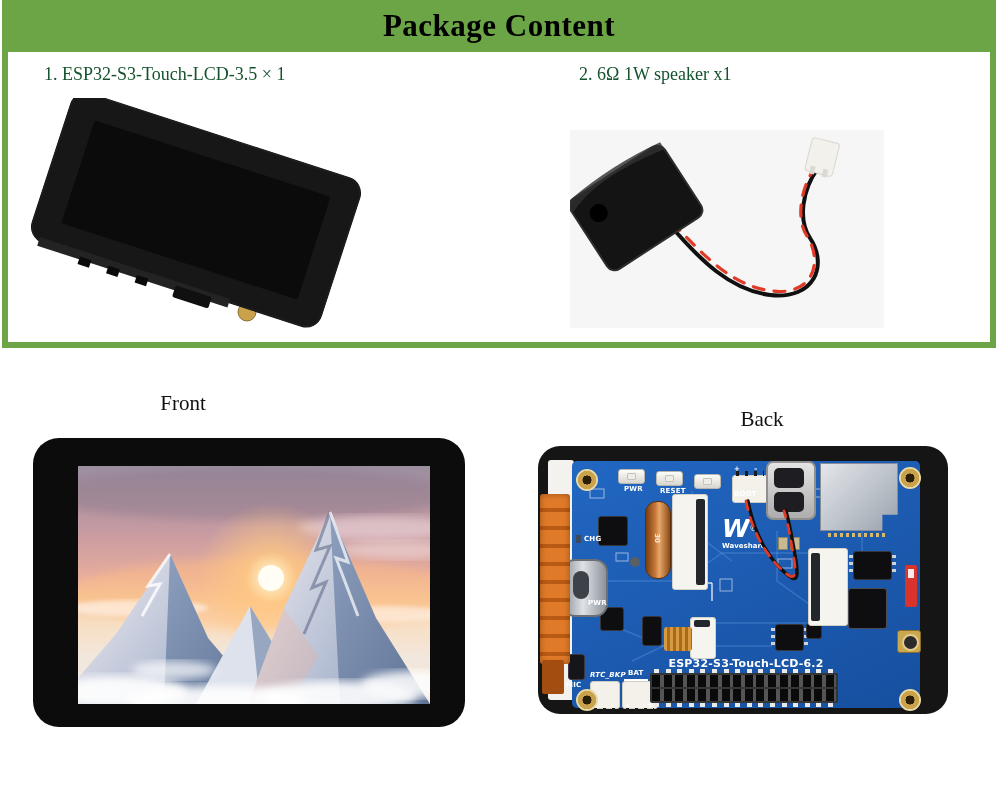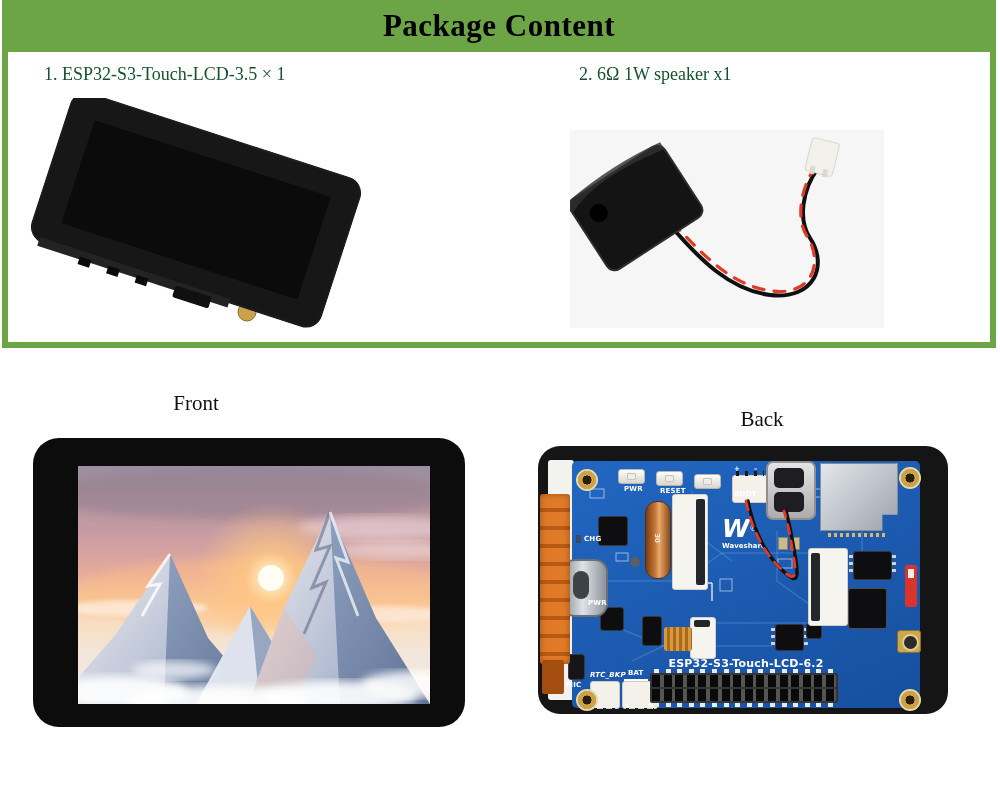--- a/index.html
+++ b/index.html
@@ -10,21 +10,21 @@
   .pkg-frame{position:absolute;left:2px;top:0;width:994px;height:348px;background:#6ca545;}
   .pkg-inner{position:absolute;left:6px;top:52px;right:6px;bottom:6px;background:#fff;}
   .banner-title{position:absolute;left:0;top:8px;width:100%;text-align:center;
         color:#000000;font-size:31px;font-weight:bold;letter-spacing:.5px;}
   .item-label{position:absolute;font-size:18px;color:#14532d;white-space:nowrap;text-align:center;}
   .item1{left:44px;top:64px;}
   .item2{left:579px;top:64px;}
 
   
   .view-label{position:absolute;font-size:21px;color:#111;width:120px;text-align:center;}
-  .front-label{left:136px;top:391px;}
+  .front-label{left:123px;top:391px;}
   .back-label{left:702px;top:407px;}
 
   
   .front-device{position:absolute;left:33px;top:438px;width:432px;height:289px;
         background:#0c0c0c;border-radius:26px;}
   .front-screen{position:absolute;left:45px;top:28px;width:352px;height:238px;display:block;}
 
   
   .back-device{position:absolute;left:538px;top:446px;width:410px;height:268px;
         background:#151515;border-radius:22px;}

